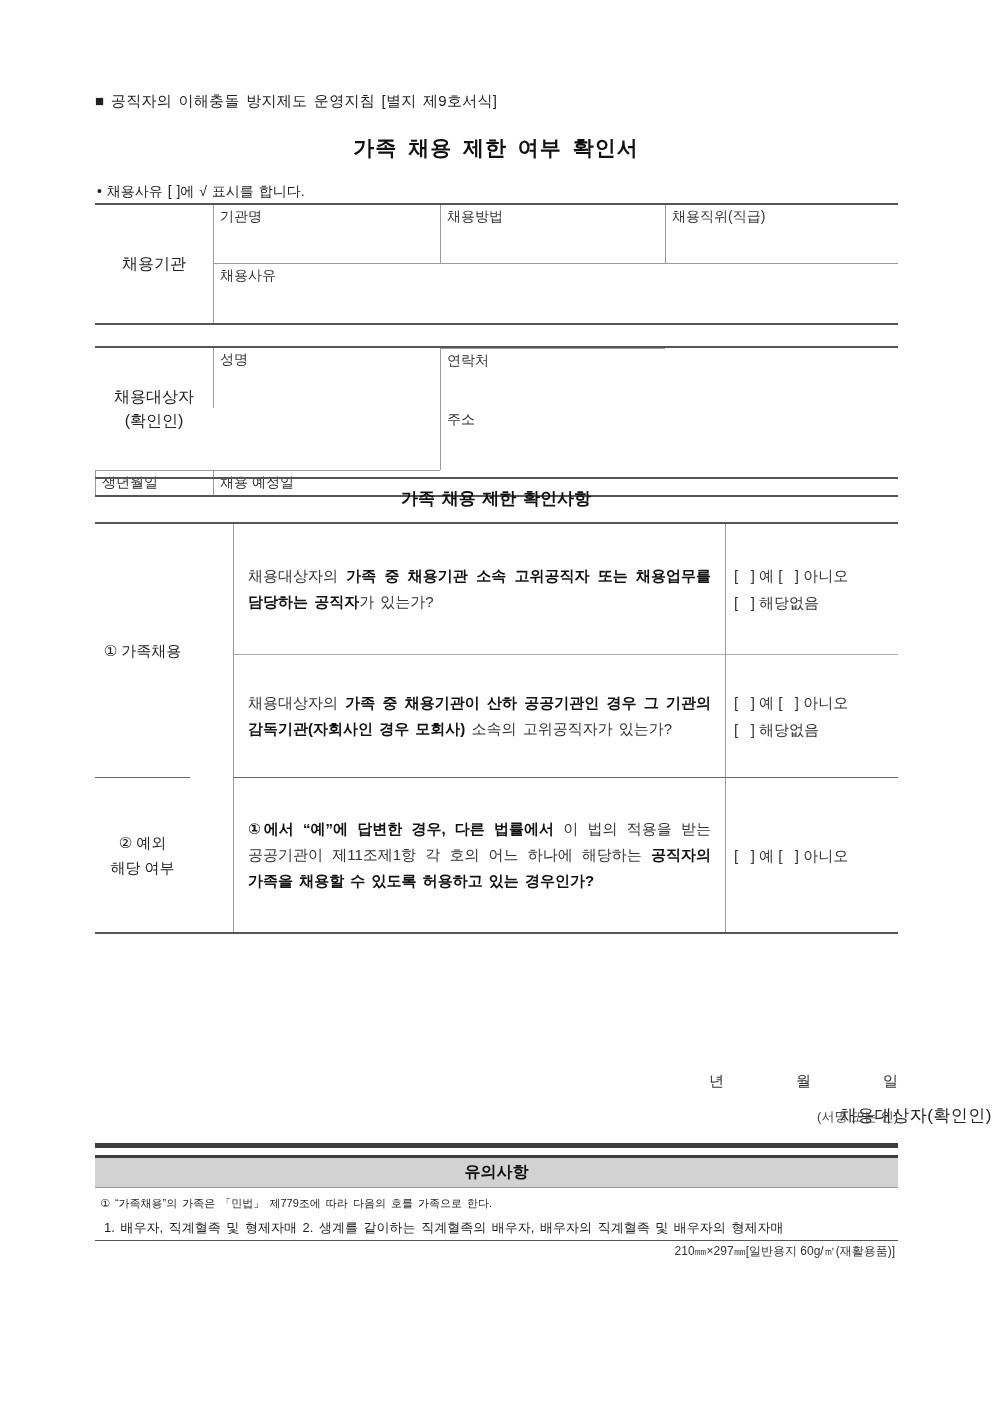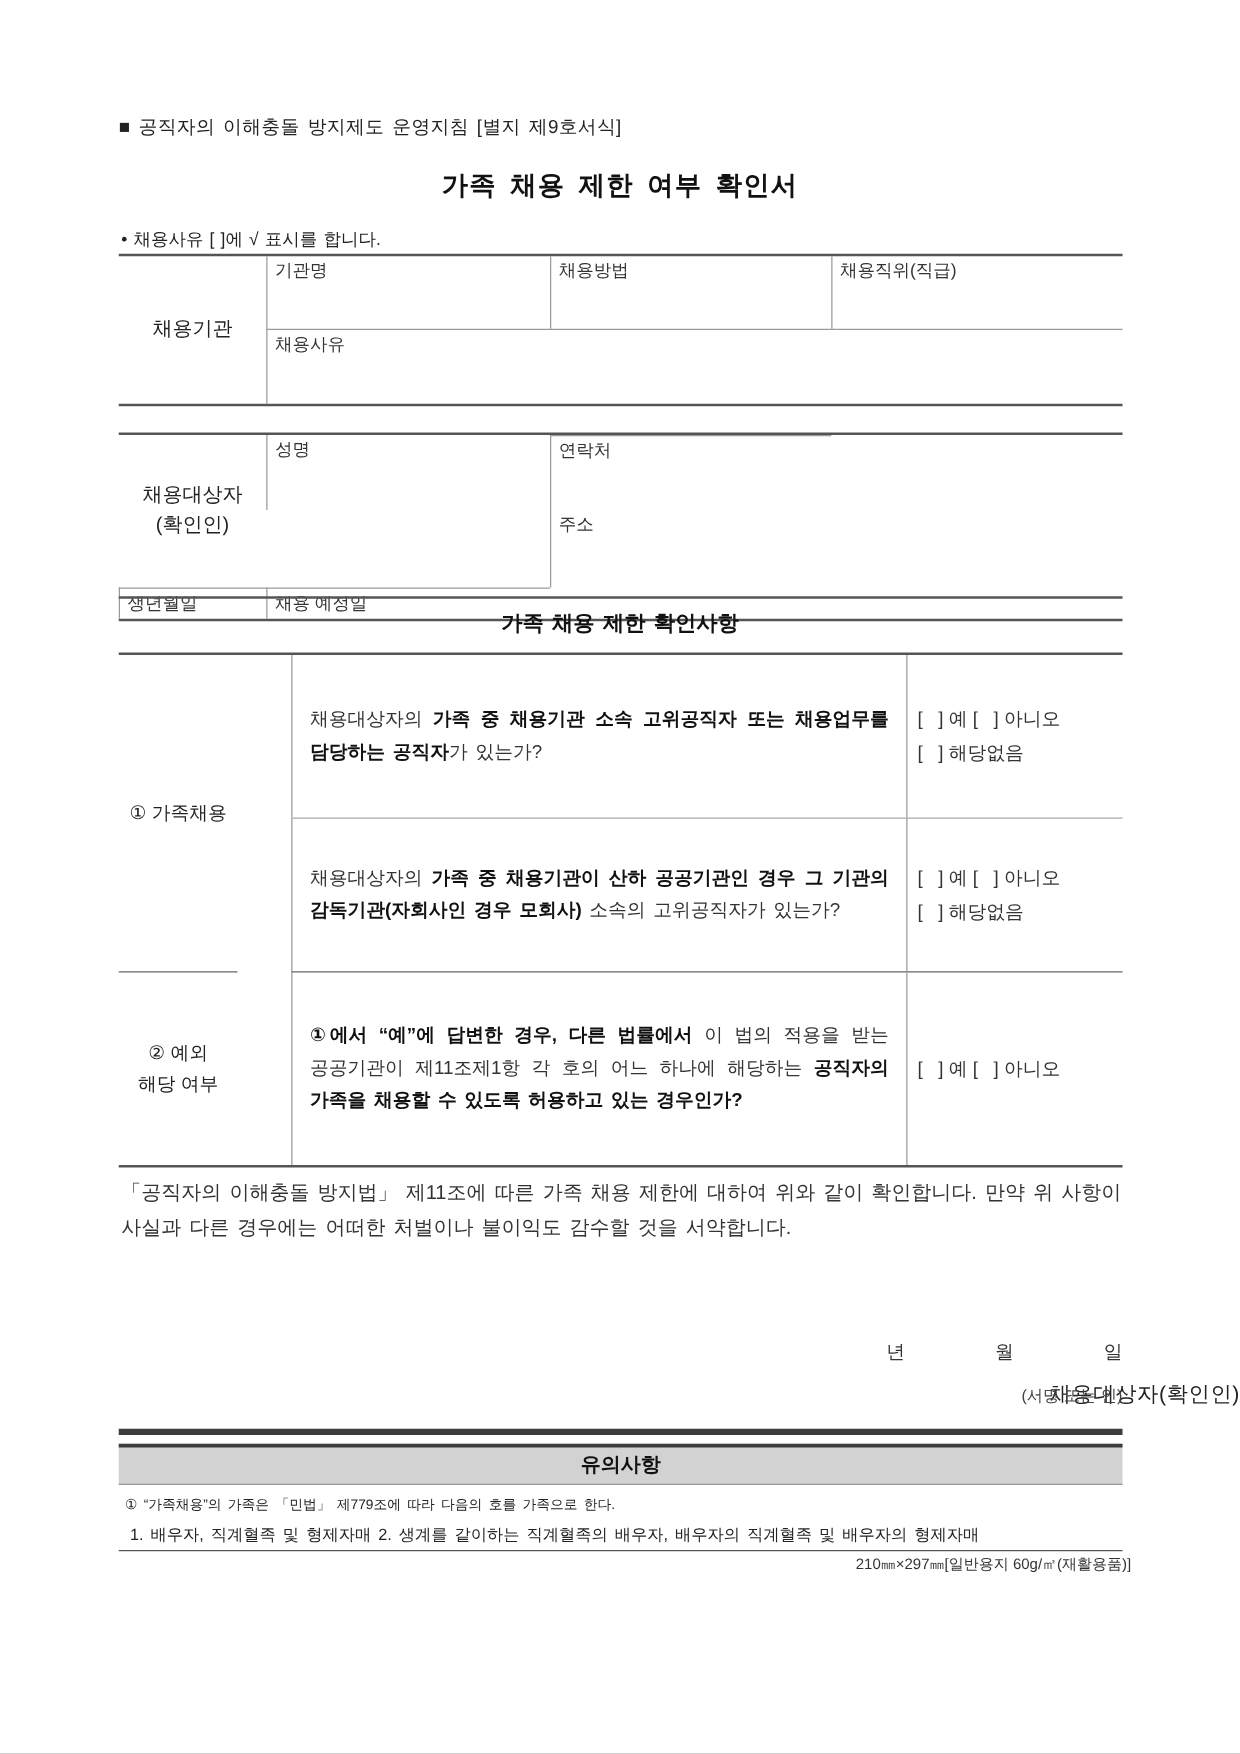--- a/index.html
+++ b/index.html
@@ -56,21 +56,21 @@
 
   
   .notice-bar{position:absolute;top:1143px;left:95px;width:803px;height:5px;background:#3c3c3c;}
   .notice-header{position:absolute;top:1155px;left:95px;width:803px;height:33px;box-sizing:border-box;
     background:#d2d2d2;border-top:3px solid #3c3c3c;border-bottom:1px solid #999;
     display:flex;align-items:center;justify-content:center;
     font-size:16px;font-weight:600;color:#111;}
   .notice-line1{position:absolute;top:1196px;left:100px;font-size:11px;word-spacing:2px;color:#222;}
   .notice-line2{position:absolute;top:1219px;left:104px;font-size:13px;word-spacing:2px;color:#222;}
   .notice-bottom{position:absolute;top:1240px;left:95px;width:803px;border-top:1px solid #555;}
-  .paper-spec{position:absolute;top:1243px;left:105px;width:800px;text-align:right;
+  .paper-spec{position:absolute;top:1243px;left:95px;width:800px;text-align:right;
     font-size:12px;color:#333;}
 </style>
 </head>
 <body>
 
 <div class="page">
 
   <div class="doc-ref">■ 공직자의 이해충돌 방지제도 운영지침 [별지 제9호서식]</div>
   <div class="page-title">가족 채용 제한 여부 확인서</div>
   <div class="fill-instruction">• 채용사유 [   ]에 √ 표시를 합니다.</div>
@@ -124,21 +124,20 @@
     </div>
 
     <div class="qcell bl div-dark">
       <div><b>①에서 “예”에 답변한 경우, 다른 법률에서</b><span> 이 법의 적용을 받는 공공기관이 제11조제1항 각 호의 어느 하나에 해당하는 </span><b>공직자의 가족을 채용할 수 있도록 허용하고 있는 경우인가?</b></div>
     </div>
     <div class="acell bl div-dark">
       <div>[   ] 예 [   ] 아니오</div>
     </div>
   </div>
 
-  <div class="declaration">「공직자의 이해충돌 방지법」 제11조에 따른 가족 채용 제한에 대하여 위와 같이 확인합니다. 만약 위 사항이 사실과 다른 경우에는 어떠한 처벌이나 불이익도 감수할 것을 서약합니다.</div>
 
   <div class="date-row">
     <span>년</span>
     <span>월</span>
     <span>일</span>
   </div>
   <div class="signer-label">채용대상자(확인인)</div>
   <div class="sign-note">(서명 또는 인)</div>
 
   <div class="notice-bar"></div>

